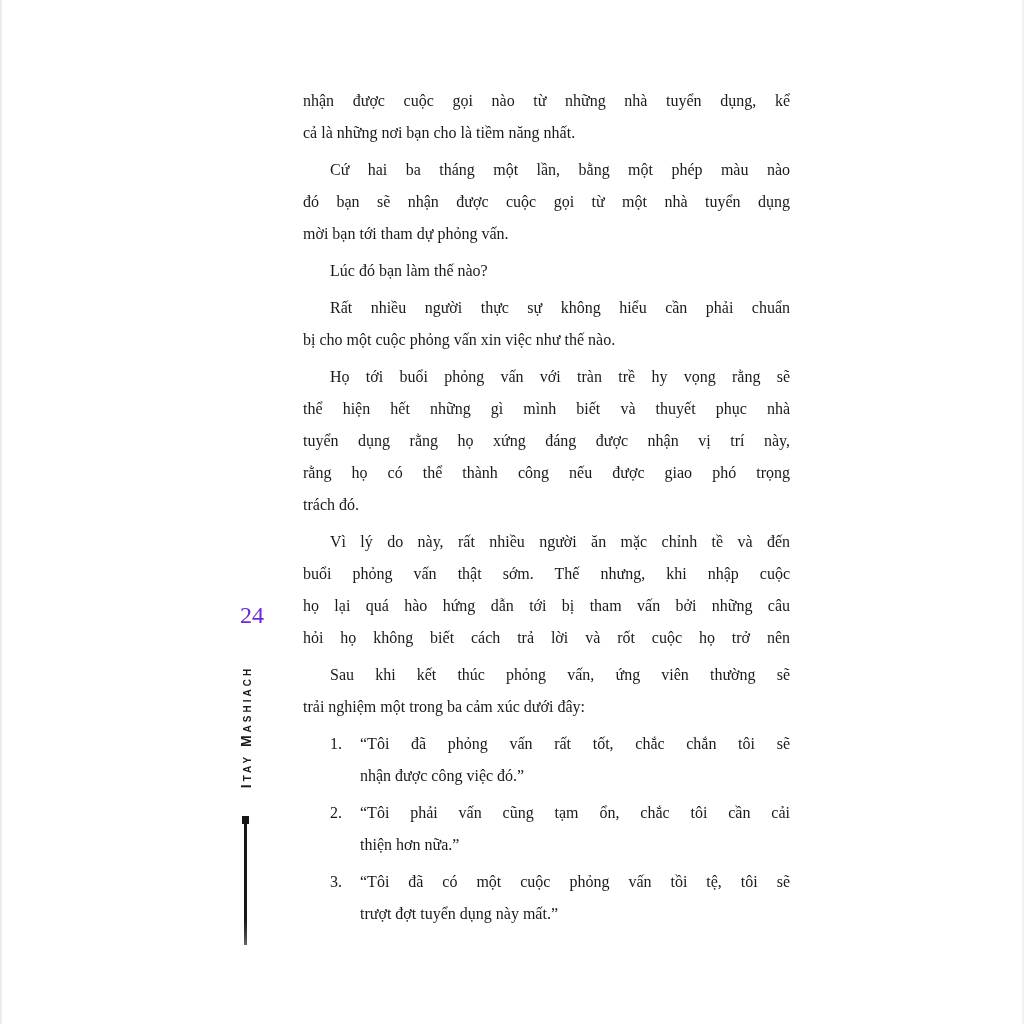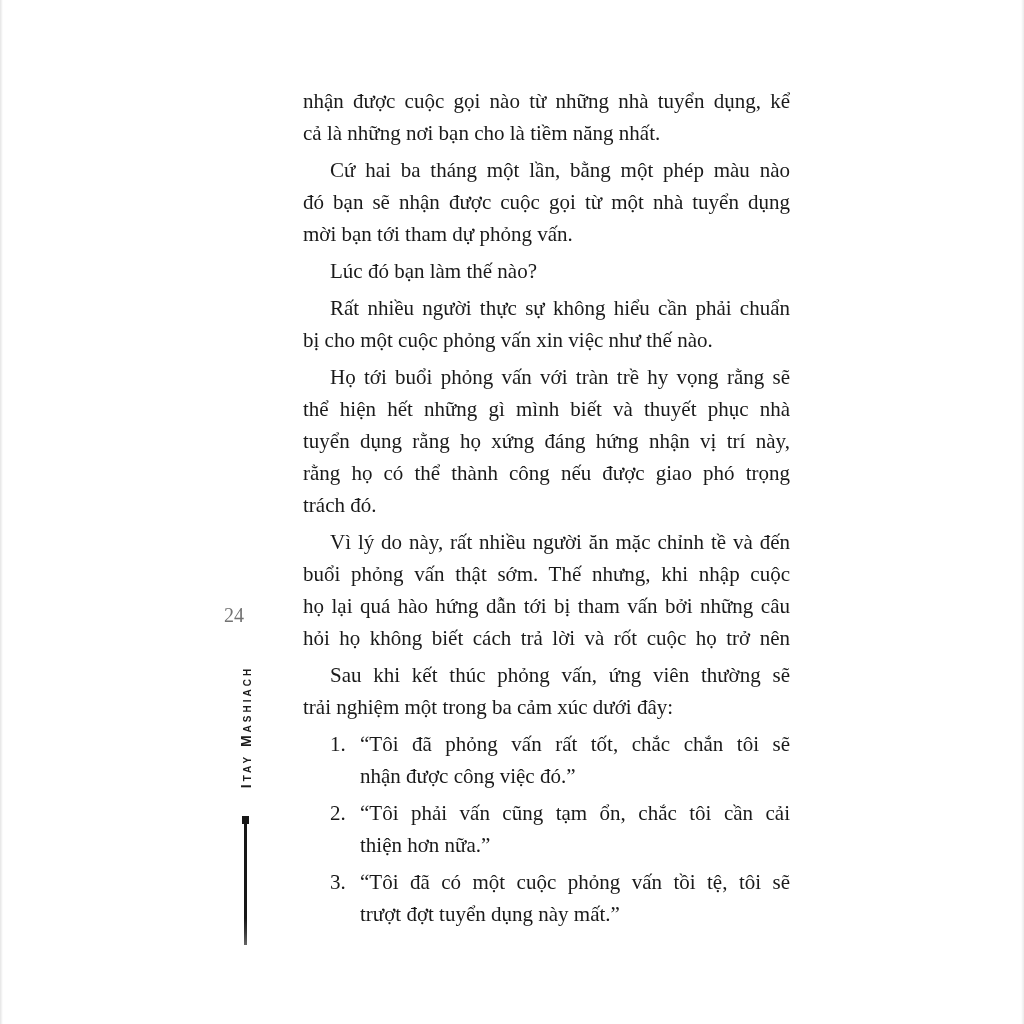--- a/index.html
+++ b/index.html
@@ -23,24 +23,24 @@
   }
   .scan-edge-right {
     position: absolute; right: 0; top: 0; width: 3px; height: 100%;
     background: linear-gradient(to left, rgba(0,0,0,0.08), rgba(0,0,0,0));
   }
 
   
   .page-number {
     position: absolute;
     left: 224px; top: 603px; width: 40px;
-    text-align: left;
-    font-size: 20px;
+    text-align: right;
+    font-size: 24px;
     line-height: 24px;
-    color: #737373;
+    color: #6d28d9;
   }
   .author-vertical {
     position: absolute;
     left: 246px; top: 727px;
     transform: translate(-50%, -50%) rotate(-90deg);
     white-space: nowrap;
     font-family: "Liberation Sans", "DejaVu Sans", sans-serif;
     font-variant: small-caps;
     font-weight: 700;
     font-size: 14px;
@@ -58,21 +58,21 @@
     left: 244px; top: 823px;
     width: 2.5px; height: 122px;
     background: linear-gradient(to bottom, #171717 0 78%, #3a3a3a 90%, #666 100%);
   }
 
   
   .text-block {
     position: absolute;
     left: 303px; top: 85px;
     width: 487px;
-    font-size: 21px;
+    font-size: 16px;
     line-height: 32px;
   }
   .block { margin: 0 0 5px 0; }
   .tl {
     text-align: justify;
     text-align-last: justify;
     white-space: nowrap;
   }
   .tl.last { text-align-last: left; }
   .tl.first-indent { padding-left: 27px; }
@@ -111,21 +111,21 @@
       <div class="block p">
         <div class="tl last first-indent">Lúc đó bạn làm thế nào?</div>
       </div>
       <div class="block p">
         <div class="tl first-indent">Rất nhiều người thực sự không hiểu cần phải chuẩn</div>
         <div class="tl last">bị cho một cuộc phỏng vấn xin việc như thế nào.</div>
       </div>
       <div class="block p">
         <div class="tl first-indent">Họ tới buổi phỏng vấn với tràn trề hy vọng rằng sẽ</div>
         <div class="tl">thể hiện hết những gì mình biết và thuyết phục nhà</div>
-        <div class="tl">tuyển dụng rằng họ xứng đáng hứng nhận vị trí này,</div>
+        <div class="tl">tuyển dụng rằng họ xứng đáng được nhận vị trí này,</div>
         <div class="tl">rằng họ có thể thành công nếu được giao phó trọng</div>
         <div class="tl last">trách đó.</div>
       </div>
       <div class="block p">
         <div class="tl first-indent">Vì lý do này, rất nhiều người ăn mặc chỉnh tề và đến</div>
         <div class="tl">buổi phỏng vấn thật sớm. Thế nhưng, khi nhập cuộc</div>
         <div class="tl">họ lại quá hào hứng dẫn tới bị tham vấn bởi những câu</div>
         <div class="tl">hỏi họ không biết cách trả lời và rốt cuộc họ trở nên</div>
       </div>
       <div class="block p">

